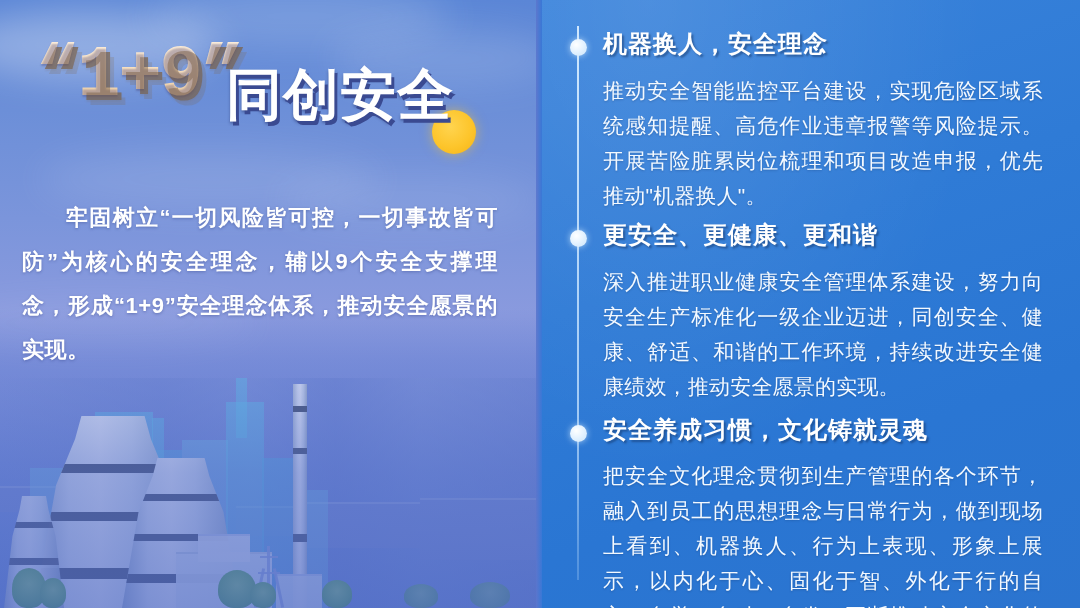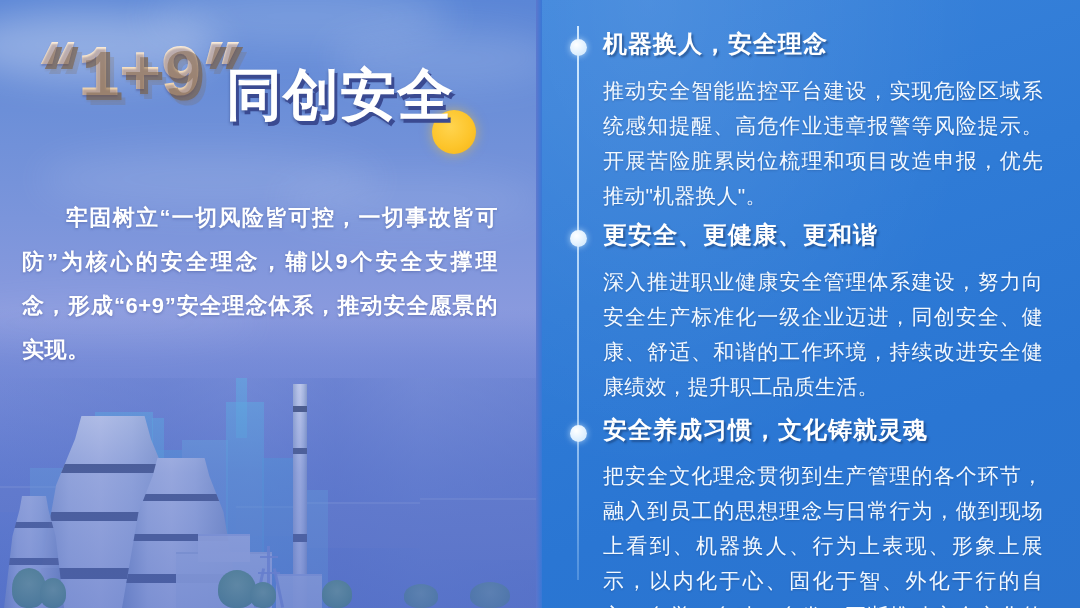--- a/index.html
+++ b/index.html
@@ -299,40 +299,40 @@
 
       <div class="photo-haze"></div>
     </div>
 
     <div class="headline">
       <div class="sun"></div>
       <div class="hl-num">“1+9”</div>
       <div class="hl-cn">同创安全</div>
     </div>
 
-    <div class="left-para">牢固树立“一切风险皆可控，一切事故皆可防”为核心的安全理念，辅以9个安全支撑理念，形成“6+9”安全理念体系，推动安全愿景的实现。</div>
+    <div class="left-para">牢固树立“一切风险皆可控，一切事故皆可防”为核心的安全理念，辅以9个安全支撑理念，形成“1+9”安全理念体系，推动安全愿景的实现。</div>
   </div>
 
   <div class="seam"></div>
 
   <div class="right-panel">
     <div class="rp-haze"></div>
 
     <div class="sections">
 
       <div class="section sec-1">
         <div class="dot"></div>
         <div class="s-title">机器换人，安全理念</div>
         <div class="s-body">推动安全智能监控平台建设，实现危险区域系统感知提醒、高危作业违章报警等风险提示。开展苦险脏累岗位梳理和项目改造申报，优先推动"机器换人"。</div>
       </div>
 
       <div class="section sec-2">
         <div class="dot"></div>
         <div class="s-title">更安全、更健康、更和谐</div>
-        <div class="s-body">深入推进职业健康安全管理体系建设，努力向安全生产标准化一级企业迈进，同创安全、健康、舒适、和谐的工作环境，持续改进安全健康绩效，提升职工品质生活。</div>
+        <div class="s-body">深入推进职业健康安全管理体系建设，努力向安全生产标准化一级企业迈进，同创安全、健康、舒适、和谐的工作环境，持续改进安全健康绩效，推动安全愿景的实现。</div>
       </div>
 
       <div class="section sec-3">
         <div class="dot"></div>
         <div class="s-title">安全养成习惯，文化铸就灵魂</div>
         <div class="s-body">把安全文化理念贯彻到生产管理的各个环节，融入到员工的思想理念与日常行为，做到现场上看到、机器换人、行为上表现、形象上展示，以内化于心、固化于智、外化于行的自主、自觉、自动、自发，不断推动安全文化的有效执行。</div>
       </div>
 
     </div>
   </div>

